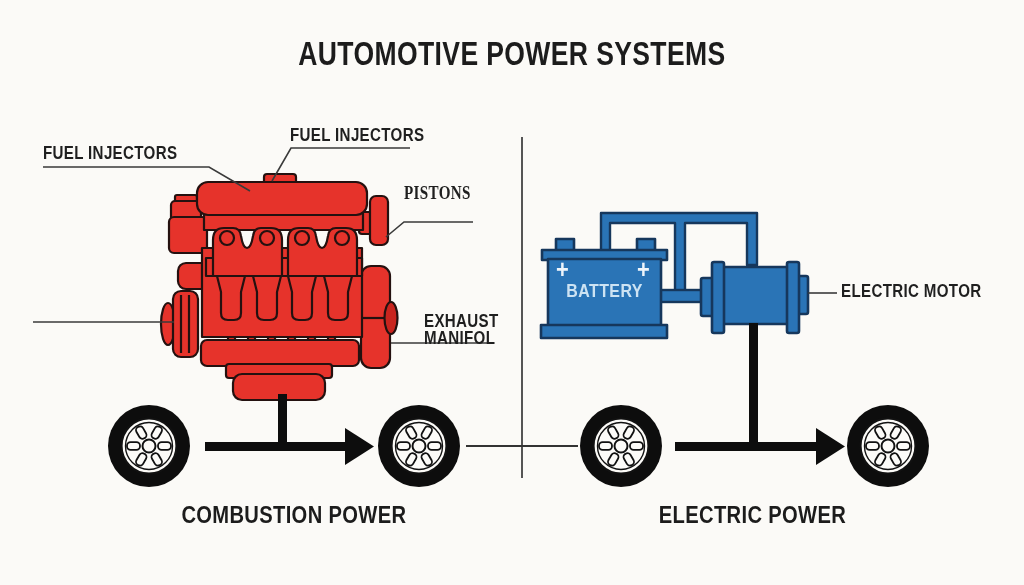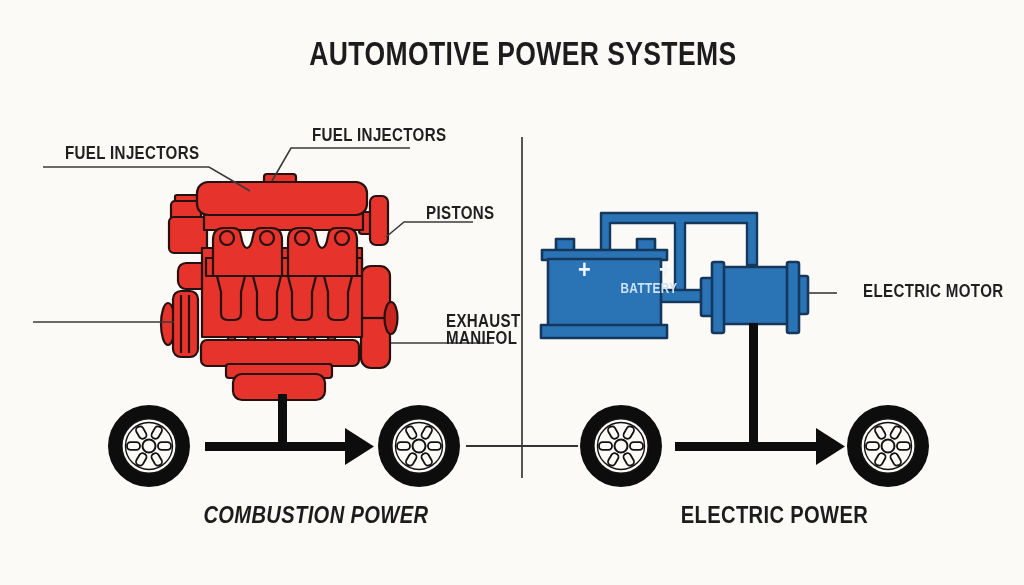--- a/index.html
+++ b/index.html
@@ -12,37 +12,36 @@
     color:#1f1f1f;
   }
   #art{position:absolute;left:0;top:0;}
   .lbl{
     position:absolute;
     font-weight:700;
     font-size:18px;
     letter-spacing:.4px;
     white-space:nowrap;
     line-height:1.05;
-    margin-left:22px;
   }
   .cond{display:inline-block;transform:scaleX(.84);transform-origin:0 0;}
   .cond-c{display:inline-block;transform:scaleX(.84);transform-origin:50% 0;}
   .title{
     left:0;right:0;top:36px;
     text-align:center;
     font-size:34px;
     letter-spacing:.5px;
     color:#1c1c1c;
   }
   .title .cond-c{transform:scaleX(.78);}
   .caption{font-size:24px;text-align:center;color:#1c1c1c;}
   .exhaust{line-height:17px;}
   .battery-word{
-    font-size:14px;color:#cde3f3;letter-spacing:.5px;
-    text-align:right;
+    font-size:19px;color:#cde3f3;letter-spacing:.5px;
+    text-align:center;
   }
   .plus{font-size:26px;font-weight:700;color:#eef5fb;letter-spacing:0;}
 </style>
 </head>
 <body>
 
 <div id="stage">
 
   <svg id="art" width="1024" height="585" viewBox="0 0 1024 585">
     <defs>
@@ -167,21 +166,21 @@
   </div>
 
   <div class="lbl" style="left:43px;top:144px;">
     <span class="cond">FUEL INJECTORS</span>
   </div>
 
   <div class="lbl" style="left:290px;top:126px;">
     <span class="cond">FUEL INJECTORS</span>
   </div>
 
-  <div class="lbl" style="left:404px;top:204px;">
+  <div class="lbl" style="left:404px;top:184px;font-family:Liberation Serif, serif;">
     <span class="cond">PISTONS</span>
   </div>
 
 
   <div class="lbl exhaust" style="left:424px;top:313px;">
     <div><span class="cond">EXHAUST</span></div>
     <div><span class="cond">MANIFOL</span></div>
   </div>
 
   <div class="lbl" style="left:841px;top:282px;text-align:right;">
@@ -193,21 +192,21 @@
   </div>
 
   <div class="lbl plus" style="left:556px;top:256px;">
     <span class="cond">+</span>
   </div>
 
   <div class="lbl plus" style="left:637px;top:256px;">
     <span class="cond">+</span>
   </div>
 
-  <div class="lbl caption" style="left:160px;top:502px;width:240px;font-style:italic;">
+  <div class="lbl caption" style="left:160px;top:502px;width:240px;">
     <span class="cond-c">COMBUSTION POWER</span>
   </div>
 
   <div class="lbl caption" style="left:632px;top:502px;width:240px;">
     <span class="cond-c">ELECTRIC POWER</span>
   </div>
 
 </div>
 
 </body></html>

